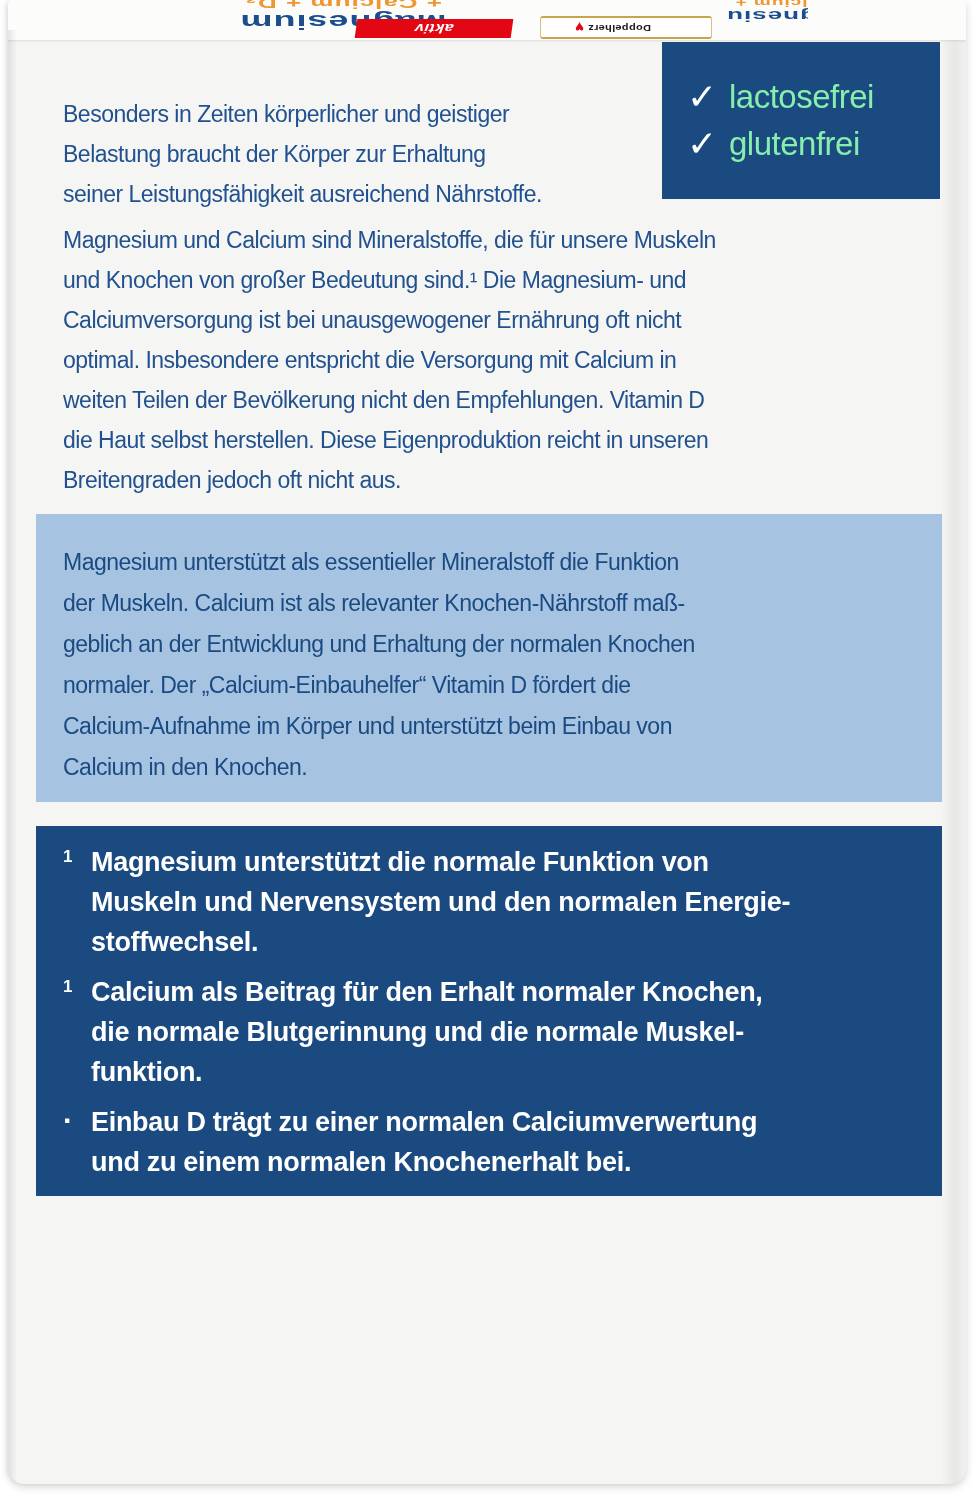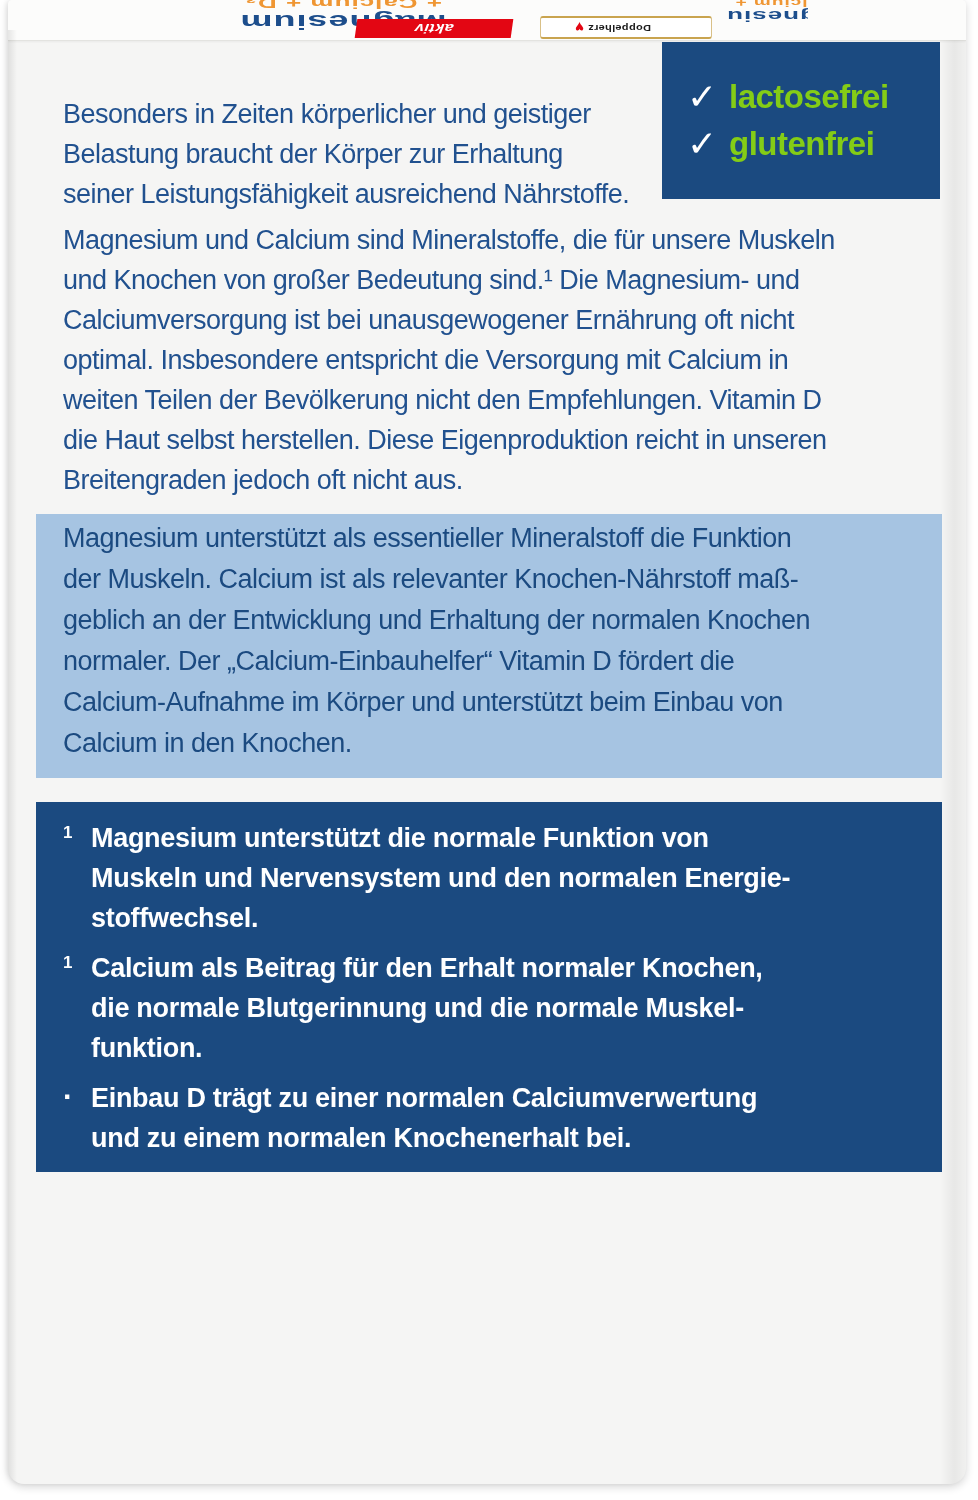--- a/index.html
+++ b/index.html
@@ -64,37 +64,37 @@
   }
   .fragment .name-print2{
     position:absolute;left:-20px;top:0;width:140px;
     display:flex;flex-direction:column;align-items:center;
     transform:rotate(180deg) scaleY(.58);line-height:1.02;text-align:center;
   }
   .fragment .name-main{font-size:26px;}
   .fragment .name-sub{font-size:19px;}
   
   .content{position:absolute;top:40px;left:0;right:0;}
-  .para{font-size:27px;line-height:40px;letter-spacing:-.5px;color:#21518f;}
+  .para{font-size:23px;line-height:40px;letter-spacing:-.5px;color:#21518f;}
   .tline{white-space:nowrap;}
   .intro{margin:54px 0 0 55px;}
   .bodytext{margin:6px 0 12px 55px;}
   
   .claims{
     position:absolute;top:2px;right:26px;width:254px;height:157px;
     background:#1b4a80;display:flex;flex-direction:column;justify-content:center;
     gap:9px;padding-left:24px;box-sizing:content-box;
   }
   .claim-row{display:flex;align-items:center;gap:11px;}
   .check{color:#ffffff;font-size:36px;font-weight:400;line-height:1;width:32px;text-align:center;}
-  .claim-label{color:#84cc16;font-weight:700;font-size:33px;letter-spacing:-.5px;}
+  .claim-label{color:#86efac;font-weight:400;font-size:33px;letter-spacing:-.5px;}
   
   .highlight{
     margin:14px 0 0 28px;width:906px;box-sizing:border-box;
-    background:#a6c4e2;padding:4px 20px 14px 27px;
+    background:#a6c4e2;padding:28px 20px 14px 27px;
   }
   .highlight .para{line-height:41px;color:#1b4a80;}
   
   .footnotes{
     margin:24px 0 0 28px;width:906px;box-sizing:border-box;
     background:#1b4a80;padding:16px 20px 14px 27px;
   }
   .fn-item{
     position:relative;padding-left:28px;margin-bottom:10px;
     color:#ffffff;font-weight:700;font-size:27px;line-height:40px;letter-spacing:-.3px;

